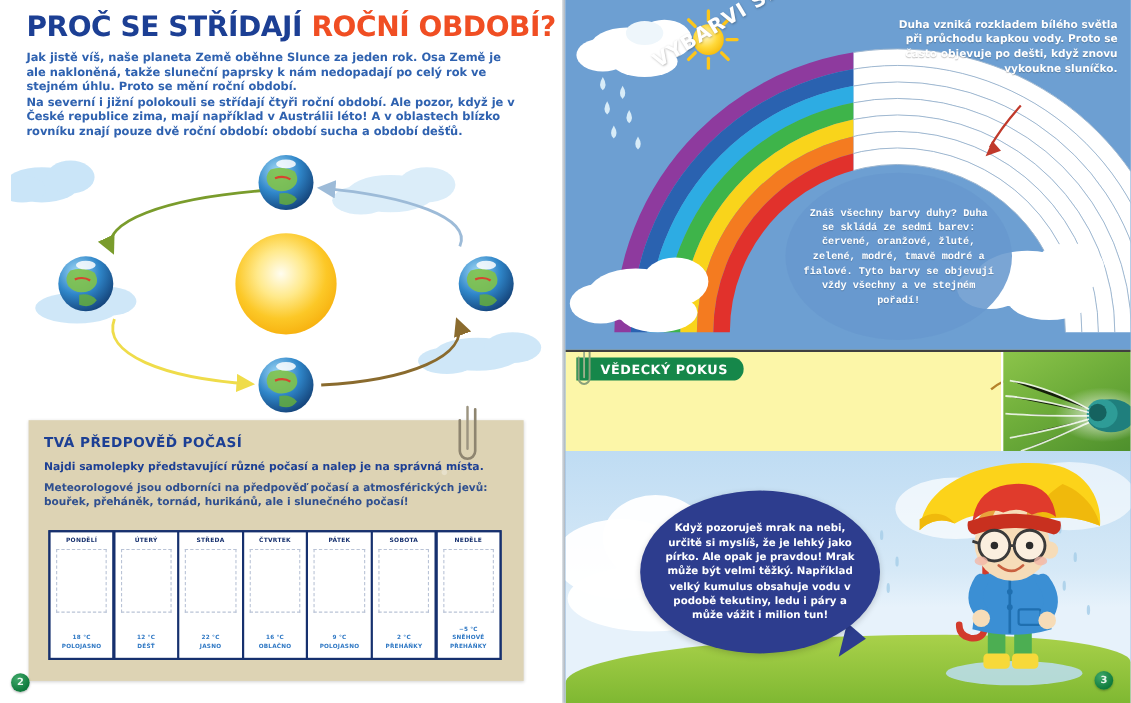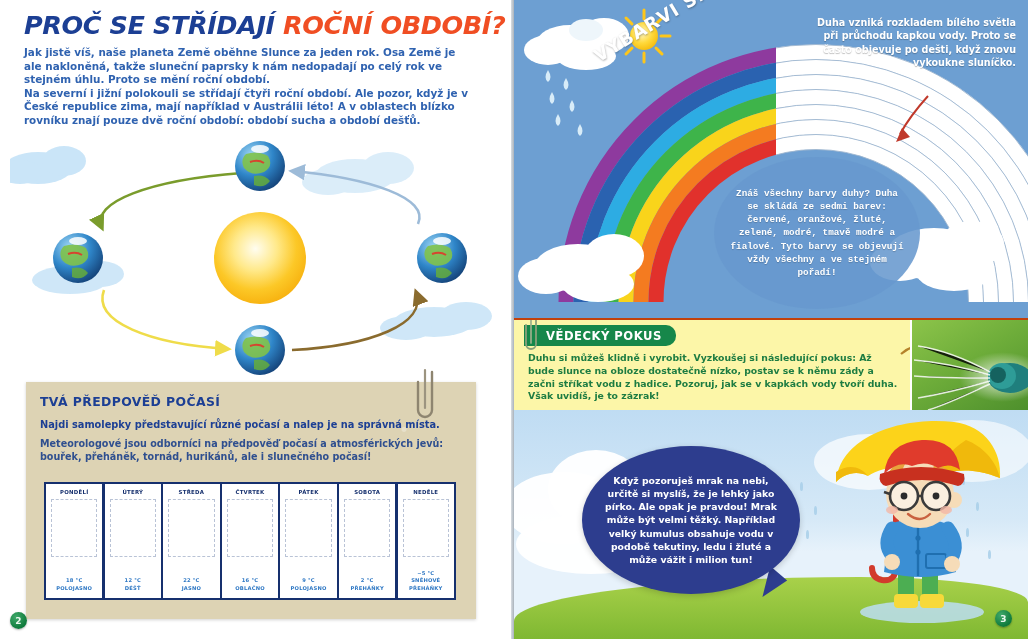--- a/index.html
+++ b/index.html
@@ -30,21 +30,20 @@
   }
   #headline {
     position: absolute; left: 24px; top: 12px;
     width: 470px;
     font-family: "DejaVu Sans", "Liberation Sans", sans-serif;
     font-weight: 800;
     font-size: 25.5px;
     letter-spacing: -0.4px;
     line-height: 1.05;
     white-space: nowrap;
-    font-style: italic;
   }
   #headline .hl-blue { color: #1c3f94; }
   #headline .hl-orange { color: #f04e23; }
 
   #intro-text {
     position: absolute; left: 24px; top: 46px;
     width: 452px;
     color: #2f62b0;
     font-size: 10.4px;
     line-height: 13.6px;
@@ -212,21 +211,21 @@
     text-align: center;
     padding: 0 14px;
     text-shadow: 0 1px 1px rgba(0,0,0,.2);
   }
 
   
   #experiment-panel {
     position: absolute; left: 0; top: 318px;
     width: 514px; height: 92px;
     background: #fcf6a8;
-    border-top: 2px solid #c2410c;
+    border-top: 2px solid #404040;
     overflow: hidden;
   }
   #exp-tab {
     position: absolute; left: 10px; top: 5px;
     height: 21px;
     padding: 0 14px 0 22px;
     background: #16874a;
     border-radius: 0 10px 10px 0;
     color: #ffffff;
     font-size: 11.6px;
@@ -606,21 +605,20 @@
         <div id="znas-text">Znáš všechny barvy duhy? Duha se skládá ze sedmi barev: červené, oranžové, žluté, zelené, modré, tmavě modré a fialové. Tyto barvy se objevují vždy všechny a ve stejném pořadí!</div>
       </div>
     </div>
 
     <div id="experiment-panel">
       <div id="exp-tab">VĚDECKÝ POKUS</div>
       <svg id="exp-clip" viewBox="0 0 22 42">
         <path d="M14,3 L14,28 a5,5 0 0 1 -10,0 L4,9" fill="none" stroke="#8aa07a" stroke-width="1.8" stroke-linecap="round"></path>
         <path d="M9,2 L9,27" fill="none" stroke="#9cb08c" stroke-width="1.7" stroke-linecap="round"></path>
       </svg>
-      <div id="exp-text">Duhu si můžeš klidně i vyrobit. Vyzkoušej si následující pokus: Až bude slunce na obloze dostatečně nízko, postav se k němu zády a začni stříkat vodu z hadice. Pozoruj, jak se v kapkách vody tvoří duha. Však uvidíš, je to zázrak!</div>
       <svg id="exp-arrow" viewBox="0 0 68 26">
         <path d="M2,16 C18,2 46,2 60,13" fill="none" stroke="#b5822a" stroke-width="2.2"></path>
         <path d="M62,16 l-3,-10 l-8,6 z" fill="#b5822a"></path>
       </svg>
       <div id="hose-photo">
         <svg width="118" height="92" viewBox="0 0 118 92">
           <ellipse cx="98" cy="58" rx="22" ry="15" fill="#1f7f7d"></ellipse>
           <ellipse cx="90" cy="56" rx="14" ry="13" fill="#2e9c97"></ellipse>
           <ellipse cx="86" cy="55" rx="8" ry="8" fill="#15625f"></ellipse>
           <g stroke="#ffffff" stroke-width="1.6" opacity=".82">
@@ -646,21 +644,21 @@
       <div class="rain-drop" style="left:292px; top:120px;"></div>
       <div class="rain-drop" style="left:448px; top:66px;"></div>
       <div class="rain-drop" style="left:462px; top:92px;"></div>
       <div class="rain-drop" style="left:452px; top:118px;"></div>
       <div class="rain-drop" style="left:474px; top:140px;"></div>
 
       <div id="grass"></div>
 
       <div id="speech-tail"></div>
       <div id="speech-bubble">
-        <div id="speech-text">Když pozoruješ mrak na nebi, určitě si myslíš, že je lehký jako pírko. Ale opak je pravdou! Mrak může být velmi těžký. Například velký kumulus obsahuje vodu v podobě tekutiny, ledu i žluté a může vážit i milion tun!</div>
+        <div id="speech-text">Když pozoruješ mrak na nebi, určitě si myslíš, že je lehký jako pírko. Ale opak je pravdou! Mrak může být velmi těžký. Například velký kumulus obsahuje vodu v podobě tekutiny, ledu i páry a může vážit i milion tun!</div>
       </div>
 
       <svg id="umbrella-boy" width="176" height="218" viewBox="0 0 176 218">
 
         <ellipse cx="92" cy="196" rx="62" ry="11" fill="#bcdef2" opacity=".85"></ellipse>
 
         <g>
           <path d="M6,66 C10,18 76,0 124,6 C156,10 172,36 170,62 C140,50 120,54 104,62 C86,48 56,48 38,60 C26,54 14,58 6,66 z" fill="#fcd31a"></path>
           <path d="M6,66 C14,58 26,54 38,60 C30,50 18,48 6,56 z" fill="#f0b90c"></path>
           <path d="M104,62 C120,54 140,50 170,62 C166,44 152,30 136,24 C120,34 110,48 104,62 z" fill="#f0b90c"></path>

